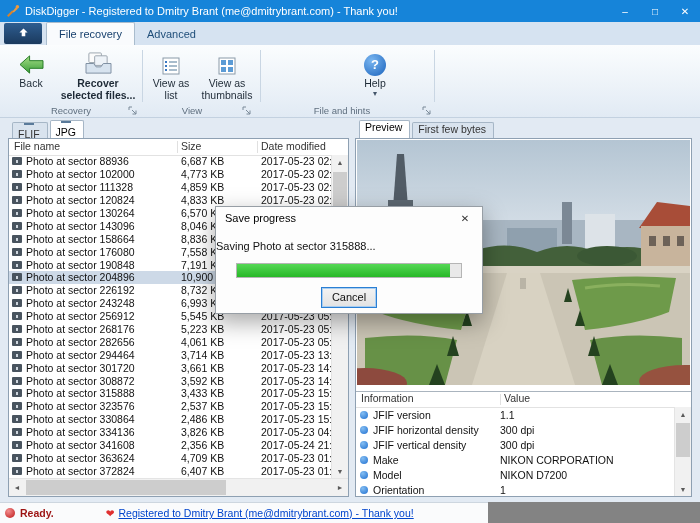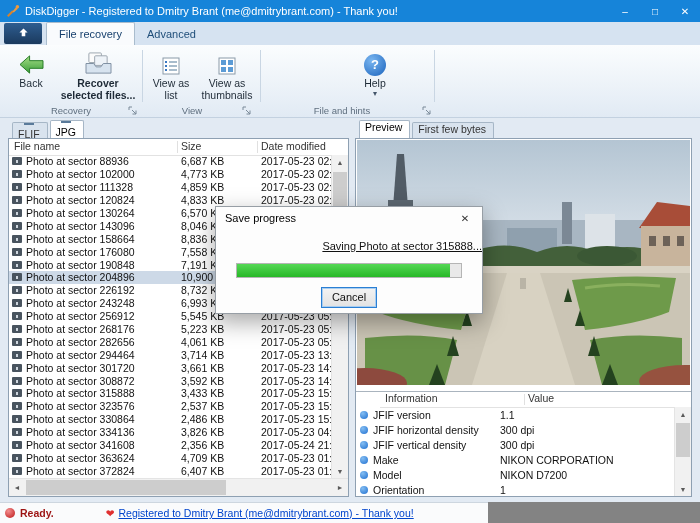--- a/index.html
+++ b/index.html
@@ -64,39 +64,39 @@
   .arr{position:absolute;color:#5a5a5a;font-size:7px;display:flex;align-items:center;justify-content:center;}
   .vsb .arr{left:0;right:0;height:15px;} .vsb .up{top:0;} .vsb .dn{bottom:0;}
   .hsb .arr{top:0;bottom:0;width:16px;} .hsb .lt{left:0;} .hsb .rt{right:0;}
   .vthumb{position:absolute;left:1px;right:1px;background:#cdcdcd;}
   .hthumb{position:absolute;top:1px;bottom:1px;background:#cdcdcd;}
   
   .ppanel{position:absolute;left:355px;top:138px;width:337px;height:359px;background:#fff;
           border:1px solid #8ea0b2;box-sizing:border-box;z-index:2;}
   .photo{position:absolute;left:1px;top:1px;right:1px;height:245px;overflow:hidden;background:#cfd8e0;}
   .photo svg{display:block;width:100%;height:100%;}
-  .info{position:absolute;left:0;right:0;top:252px;bottom:0;border-top:1px solid #aab4be;padding-left:24px;}
+  .info{position:absolute;left:0;right:0;top:252px;bottom:0;border-top:1px solid #aab4be;}
   .ihead{position:relative;height:15px;border-bottom:1px solid #e2e2e2;font-size:10.5px;color:#333;}
   .ihead span{position:absolute;top:0;} .ih-n{left:5px;} .ih-v{left:148px;}
   .isep{position:absolute;top:2px;bottom:2px;left:144px;width:1px;background:#e0e0e0;}
   .irows{position:absolute;top:15px;left:0;right:16px;bottom:0;overflow:hidden;}
   .irow{height:15px;display:flex;align-items:center;font-size:10.5px;white-space:nowrap;}
   .iic{width:8px;height:8px;border-radius:50%;margin:0 5px 0 4px;flex:none;
        background:radial-gradient(circle at 35% 30%,#83bdf2,#1f6fd0);}
   .ic.n{width:127px;overflow:hidden;} .ic.v{flex:1;overflow:hidden;}
   .ivsb{position:absolute;top:15px;right:0;bottom:0;width:16px;background:#f1f1f1;border-left:1px solid #e4e4e4;}
   .ivsb .arr{left:0;right:0;height:14px;} .ivsb .up{top:0;} .ivsb .dn{bottom:0;}
   
   .dialog{position:absolute;left:215px;top:206px;width:266px;height:106px;background:#fdfdfd;
           border:1px solid #979ea5;box-shadow:0 8px 22px rgba(0,0,0,.35);z-index:50;}
   .dtitle{position:absolute;top:0;left:0;right:36px;height:23px;line-height:23px;padding-left:9px;
           font-size:11px;color:#000;overflow:hidden;}
   .dclose{position:absolute;top:0;right:0;width:34px;height:23px;text-align:center;line-height:23px;
           font-size:10px;color:#333;}
-  .dmsg{position:absolute;top:33px;left:9px;right:0;text-align:right;font-size:11px;text-decoration:underline;}
+  .dmsg{position:absolute;top:33px;left:0;right:0;text-align:left;font-size:11px;}
   .dbar{position:absolute;left:20px;right:20px;top:56px;height:15px;border:1px solid #b5b5b5;
         background:#e9e9e9;box-sizing:border-box;}
   .dfill{height:100%;background:linear-gradient(#55d855,var(--accent-green,#28b828));}
   .dcancel{position:absolute;top:80px;left:50%;transform:translateX(-50%);width:56px;height:21px;
            background:linear-gradient(#f3f3f3,#e2e2e2);border:1px solid #2a7fd4;
            box-shadow:0 0 0 1px #a8cdf0 inset;font-size:11px;text-align:center;line-height:19px;box-sizing:border-box;}
   
   .statusbar{position:absolute;left:0;right:0;top:502px;height:21px;background:#fafbfc;
              border-top:1px solid #cdd6df;display:flex;align-items:center;font-size:10.5px;box-sizing:border-box;}
   .ready-ic{width:10px;height:10px;border-radius:50%;margin:0 5px 0 5px;flex:none;

